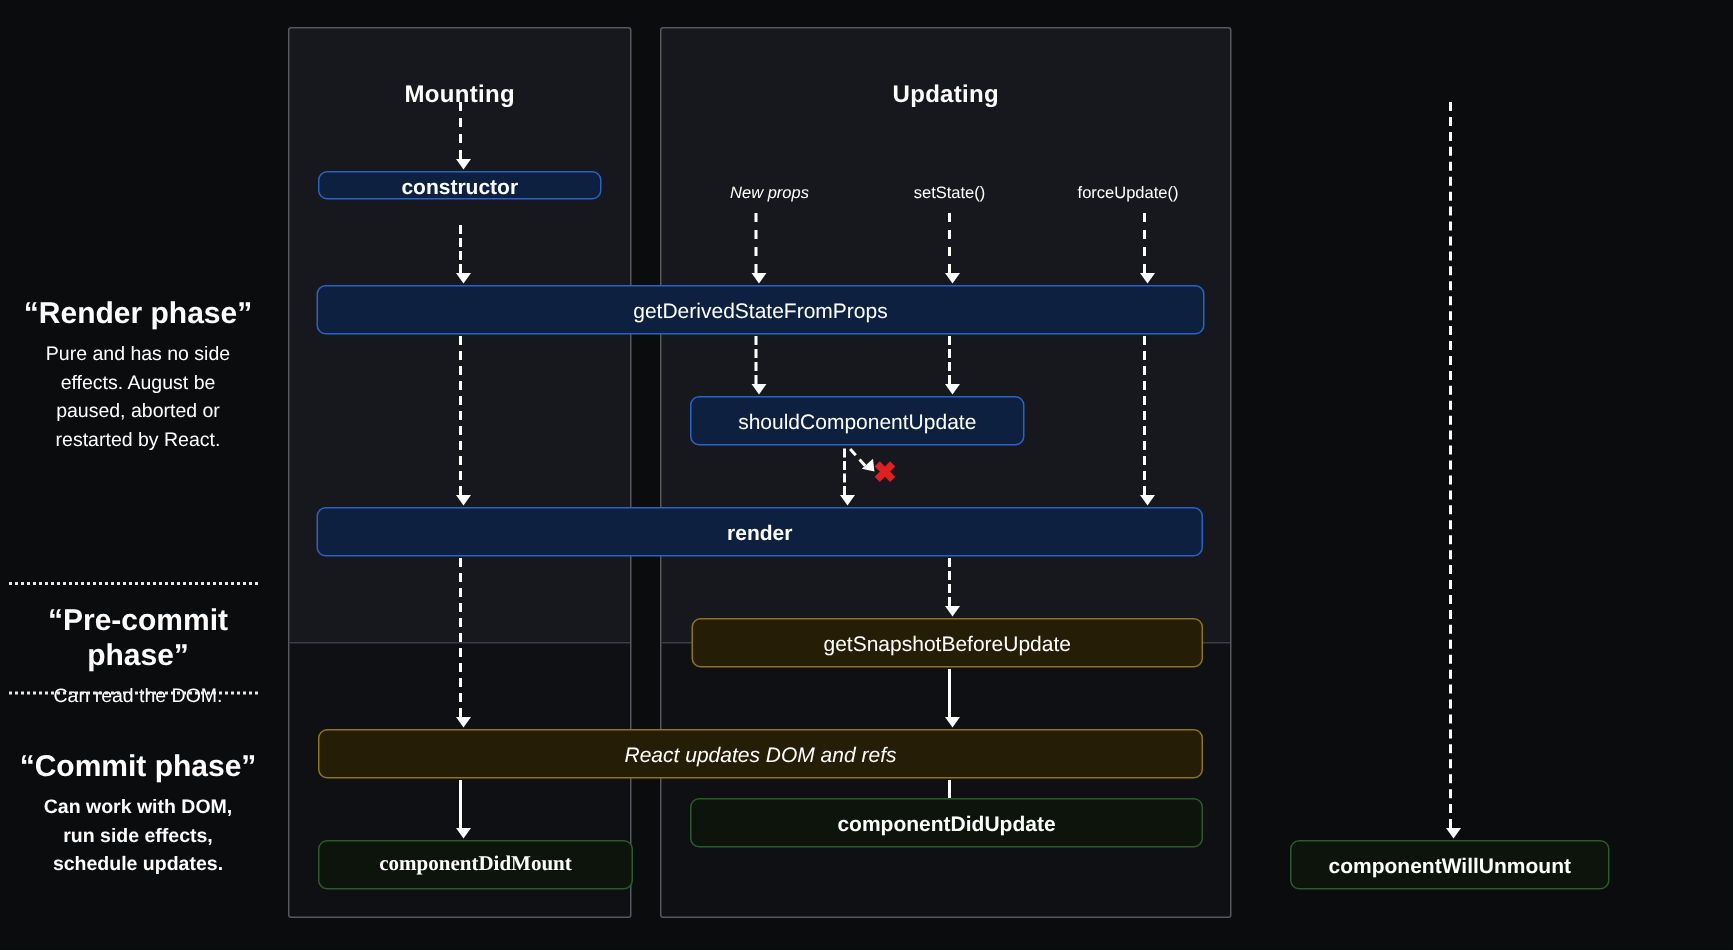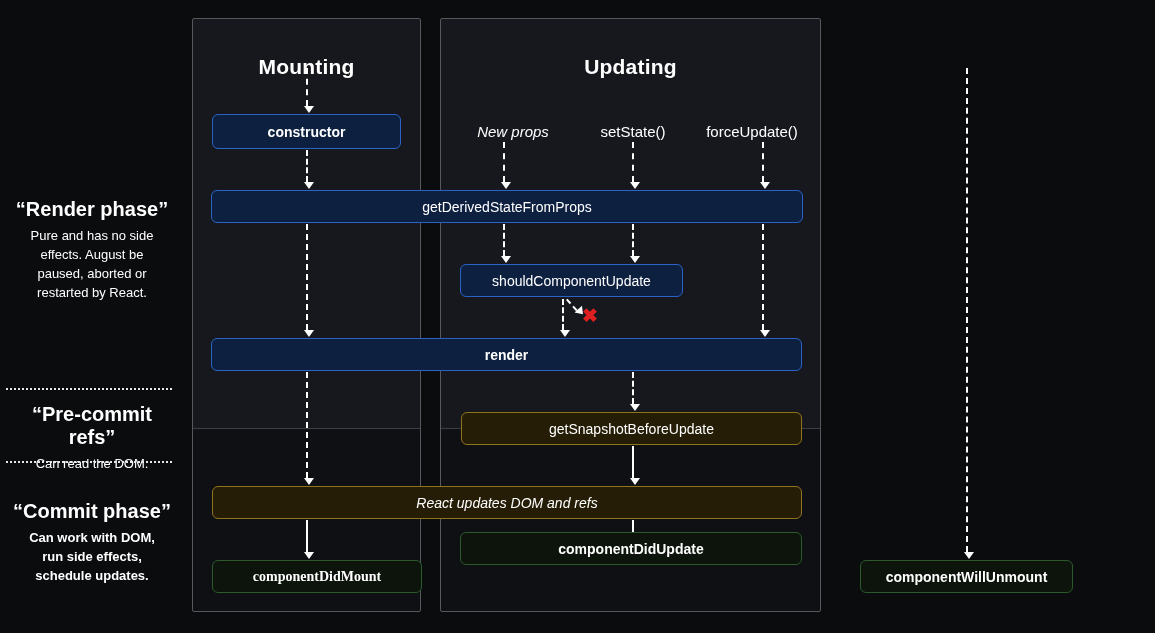--- a/index.html
+++ b/index.html
@@ -5,42 +5,42 @@
   html,body{margin:0;padding:0;background:#0b0c0e;}
   .canvas{position:relative;width:1155px;height:633px;background:#0b0c0e;
           font-family:"Liberation Sans",sans-serif;color:#fff;overflow:hidden;}
 
   
   .panel{position:absolute;top:18px;height:594px;box-sizing:border-box;
          border:1px solid #56585d;border-radius:2px;
          background:linear-gradient(#16181d 0,#16181d 409px,#0e1013 409px,#0e1013 100%);}
   .panel::after{content:'';position:absolute;left:0;right:0;top:409px;border-top:1px solid #3b3e43;}
   .panel-title{position:absolute;top:36px;left:0;width:100%;text-align:center;
-               font-size:21px;font-weight:600;letter-spacing:.2px;}
+               font-size:16px;font-weight:600;letter-spacing:.2px;}
 
   
   .box{position:absolute;display:flex;align-items:center;justify-content:center;
        height:33px;box-sizing:border-box;border-radius:6px;font-size:14px;z-index:5;}
   .box.blue  {background:#0d2040;border:1px solid #2a63c5;}
   .box.orange{background:#261d07;border:1px solid #8f741c;}
   .box.green {background:#0c140c;border:1px solid #2c5a2c;}
   .bold{font-weight:700;}
   .italic{font-style:italic;}
 
   
   .arrow{position:absolute;width:0;z-index:3;}
   .arrow.dashed{border-left:2px dashed #fff;}
   .arrow.solid{border-left:2px solid #fff;}
   .arrow::after{content:'';position:absolute;left:-4px;bottom:-7px;
                 border-left:5px solid transparent;border-right:5px solid transparent;
                 border-top:7px solid #fff;}
   .arrow.diag{transform:rotate(-42deg);transform-origin:0 0;}
 
   
-  .trigger{position:absolute;top:123px;transform:translateX(-50%);font-size:15px;z-index:4;}
+  .trigger{position:absolute;top:123px;transform:translateX(-50%);font-size:11px;z-index:4;}
 
   
   .phase{position:absolute;left:8px;width:168px;text-align:center;z-index:4;}
   .phase-title{font-size:20px;font-weight:700;margin-bottom:6px;}
   .phase-desc{font-size:13px;line-height:1.45;margin:0 auto;}
   .dotted-sep{position:absolute;left:6px;width:166px;border-top:2px dotted #e8e8e8;z-index:4;}
 
   .red-x{position:absolute;font-size:19px;font-weight:700;color:#e02020;z-index:6;line-height:1;}
 </style>
 </head>
@@ -49,21 +49,21 @@
 <div class="canvas">
 
   <div class="phase" style="top:198px;">
     <div class="phase-title">“Render phase”</div>
     <div class="phase-desc" style="width:136px;">Pure and has no side effects. August be paused, aborted or restarted by React.</div>
   </div>
 
   <div class="dotted-sep" style="top:388px;"></div>
 
   <div class="phase" style="top:403px;">
-    <div class="phase-title">“Pre-commit refs”</div>
+    <div class="phase-title">“Pre-commit phase”</div>
     <div class="phase-desc">Can read the DOM.</div>
   </div>
 
   <div class="dotted-sep" style="top:461px;"></div>
 
   <div class="phase" style="top:500px;">
     <div class="phase-title">“Commit phase”</div>
     <div class="phase-desc" style="width:132px;font-weight:bold;">Can work with DOM, run side effects, schedule updates.</div>
   </div>
 
@@ -95,21 +95,21 @@
   <div class="arrow dashed" style="left:562px;top:299px;height:31px;"></div>
   <div class="arrow dashed diag" style="left:566px;top:300px;height:15px;"></div>
   <div class="red-x" style="left:582px;top:306px;">✖</div>
 
   <div class="arrow dashed" style="left:632px;top:372px;height:32px;"></div>
   <div class="arrow solid" style="left:632px;top:446px;height:32px;"></div>
   <div class="arrow solid" style="left:632px;top:520px;height:32px;"></div>
 
   <div class="arrow dashed" style="left:966px;top:68px;height:484px;"></div>
 
-  <div class="box blue bold" style="left:212px;top:114px;width:189px;height:35px;">constructor</div>
+  <div class="box blue bold" style="left:212px;top:114px;width:189px;height:19px;">constructor</div>
 
   <div class="box blue" style="left:211px;top:190px;width:592px;">getDerivedStateFromProps</div>
 
   <div class="box blue" style="left:460px;top:264px;width:223px;">shouldComponentUpdate</div>
 
   <div class="box blue bold" style="left:211px;top:338px;width:591px;">render</div>
 
   <div class="box orange italic" style="left:212px;top:486px;width:590px;">React updates DOM and refs</div>
 
   <div class="box orange" style="left:461px;top:412px;width:341px;">getSnapshotBeforeUpdate</div>

